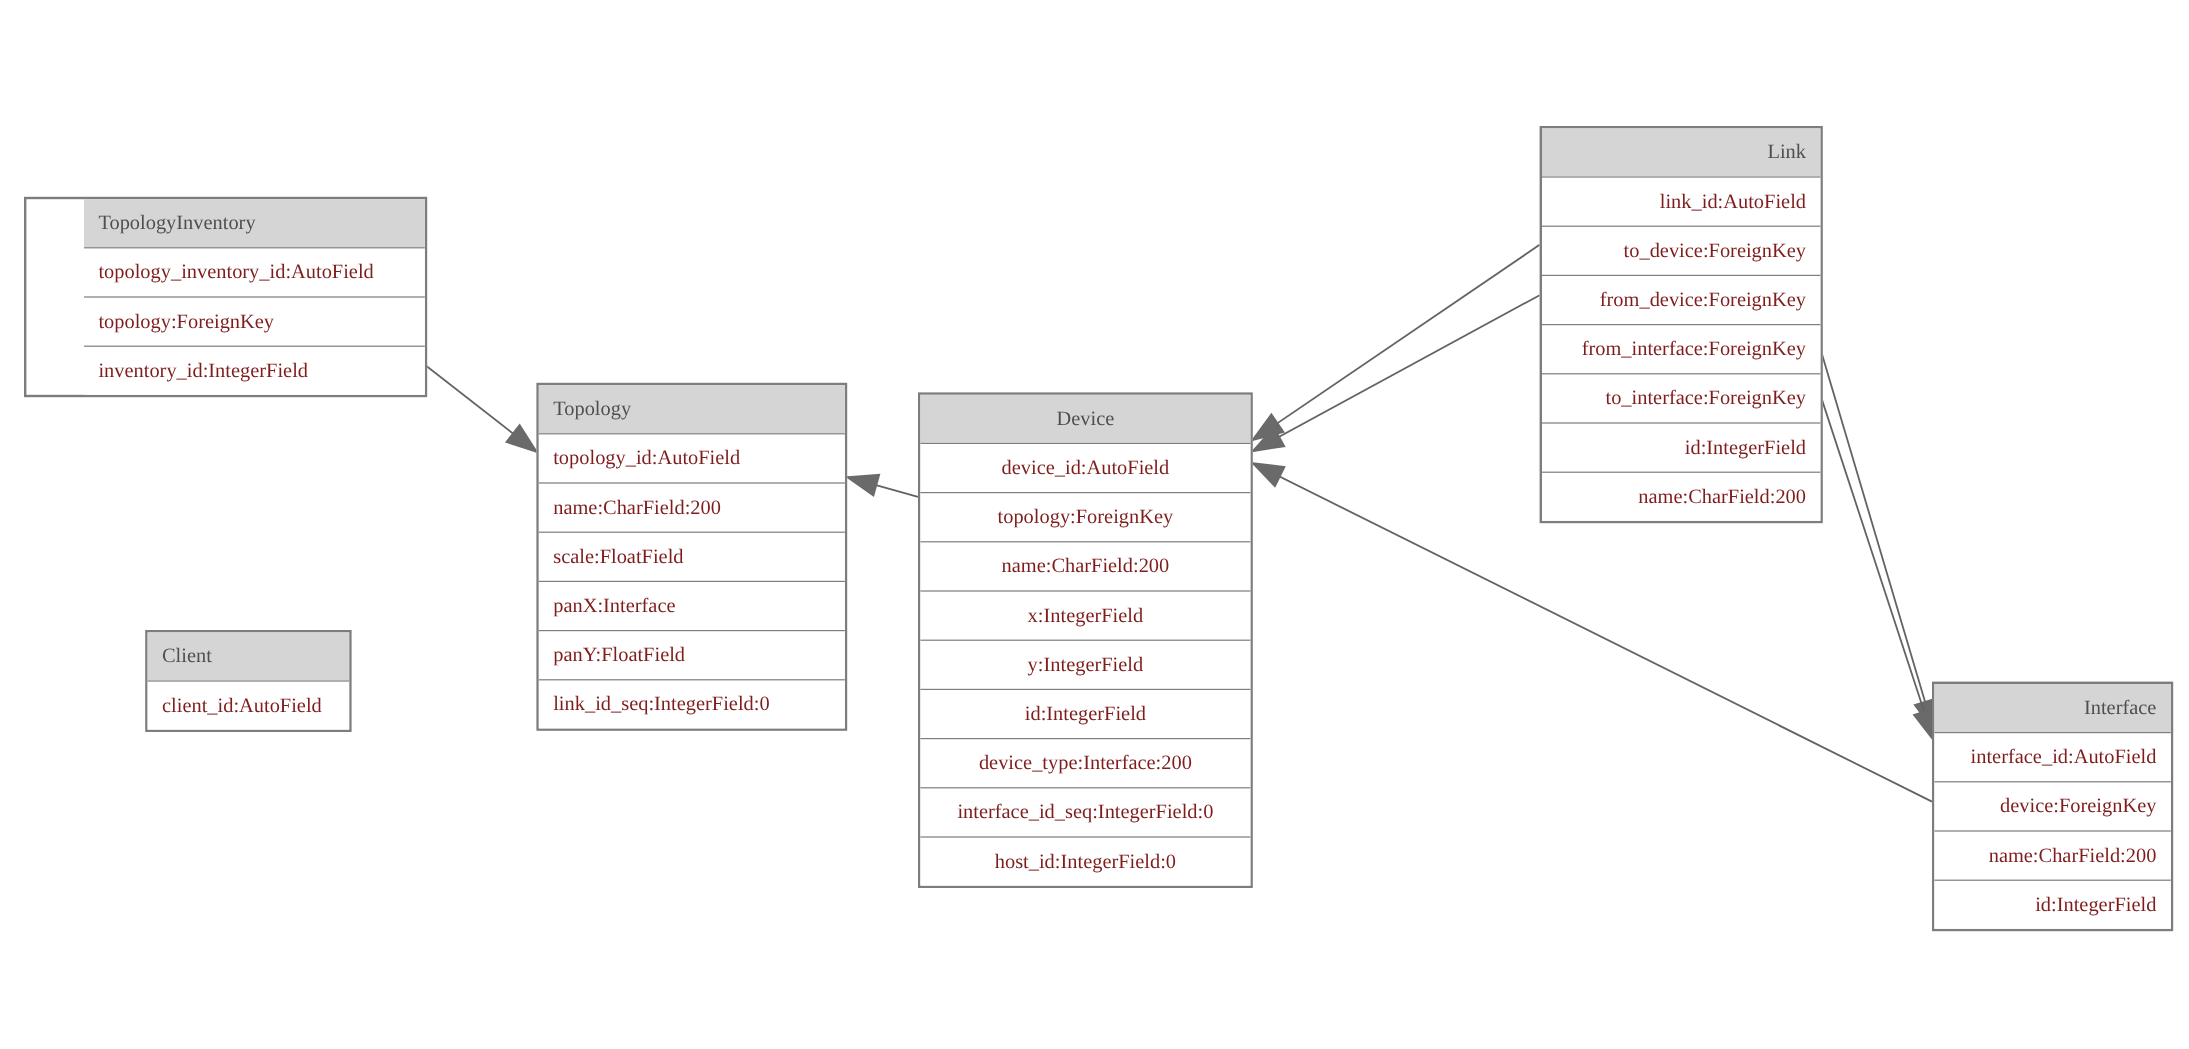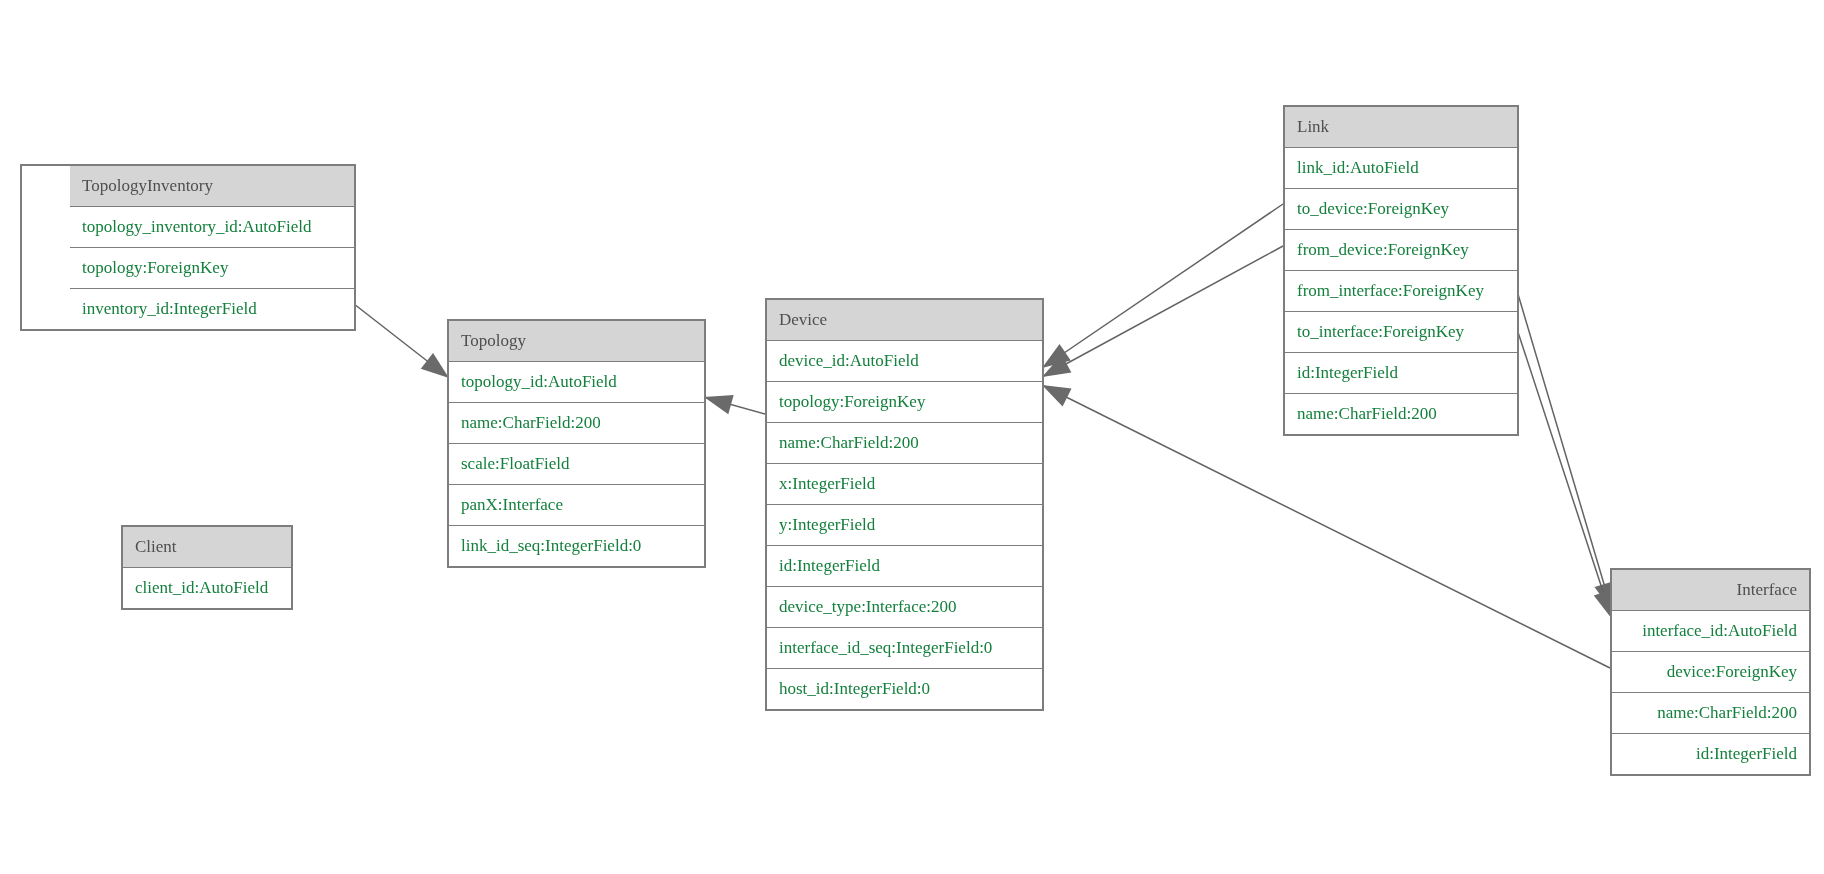--- a/index.html
+++ b/index.html
@@ -36,21 +36,21 @@
     font-size: 17px;
     color: #4f4f4f;
     white-space: nowrap;
   }
   .entity-row {
     height: 40px;
     line-height: 40px;
     border-top: 1px solid #7d7d7d;
     padding: 0 12px;
     font-size: 17px;
-    color: #15803d;
+    color: #7f1d1d;
     background: #ffffff;
     white-space: nowrap;
   }
 </style>
 </head>
 <body>
 
 <div class="canvas">
   <svg class="connectors" id="connector-layer" xmlns="http://www.w3.org/2000/svg">
       <line x1="304" y1="265" x2="449" y2="378" stroke="#636363" stroke-width="1.5"></line>
@@ -74,39 +74,40 @@
         <div class="entity-row">topology_inventory_id:AutoField</div>
         <div class="entity-row">topology:ForeignKey</div>
         <div class="entity-row">inventory_id:IntegerField</div>
       </div>
       <div class="entity" style="left: 447px; top: 319px; width: 255px;">
         <div class="entity-header">Topology</div>
         <div class="entity-row">topology_id:AutoField</div>
         <div class="entity-row">name:CharField:200</div>
         <div class="entity-row">scale:FloatField</div>
         <div class="entity-row">panX:Interface</div>
+        <div class="entity-row">panY:FloatField</div>
         <div class="entity-row">link_id_seq:IntegerField:0</div>
       </div>
       <div class="entity" style="left: 78px; top: 525px; width: 168px; margin-left: 43px;">
         <div class="entity-header">Client</div>
         <div class="entity-row">client_id:AutoField</div>
       </div>
-      <div class="entity" style="left: 765px; top: 298px; width: 275px;">
+      <div class="entity" style="left: 765px; top: 327px; width: 275px; text-align: center;">
         <div class="entity-header">Device</div>
         <div class="entity-row">device_id:AutoField</div>
         <div class="entity-row">topology:ForeignKey</div>
         <div class="entity-row">name:CharField:200</div>
         <div class="entity-row">x:IntegerField</div>
         <div class="entity-row">y:IntegerField</div>
         <div class="entity-row">id:IntegerField</div>
         <div class="entity-row">device_type:Interface:200</div>
         <div class="entity-row">interface_id_seq:IntegerField:0</div>
         <div class="entity-row">host_id:IntegerField:0</div>
       </div>
-      <div class="entity" style="left: 1283px; top: 105px; width: 232px;">
+      <div class="entity" style="left: 1283px; top: 105px; width: 232px; text-align: right;">
         <div class="entity-header">Link</div>
         <div class="entity-row">link_id:AutoField</div>
         <div class="entity-row">to_device:ForeignKey</div>
         <div class="entity-row">from_device:ForeignKey</div>
         <div class="entity-row">from_interface:ForeignKey</div>
         <div class="entity-row">to_interface:ForeignKey</div>
         <div class="entity-row">id:IntegerField</div>
         <div class="entity-row">name:CharField:200</div>
       </div>
       <div class="entity" style="left: 1610px; top: 568px; width: 197px; text-align: right;">

